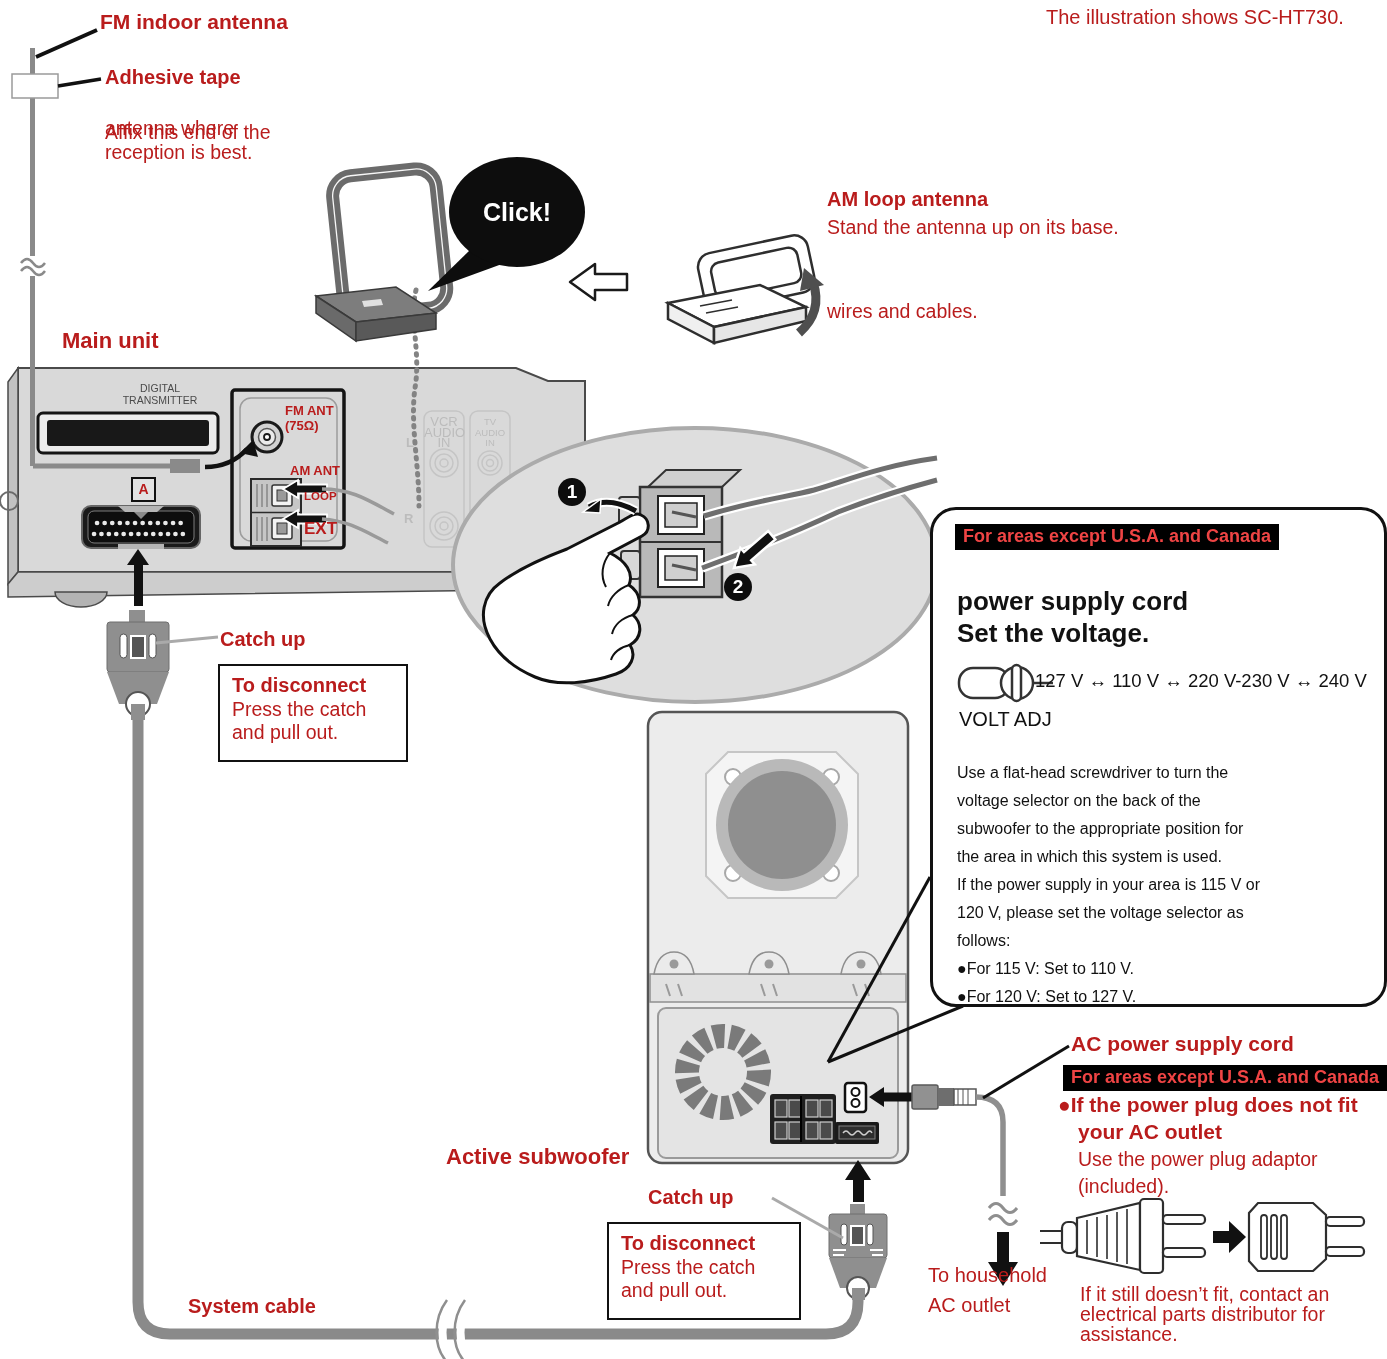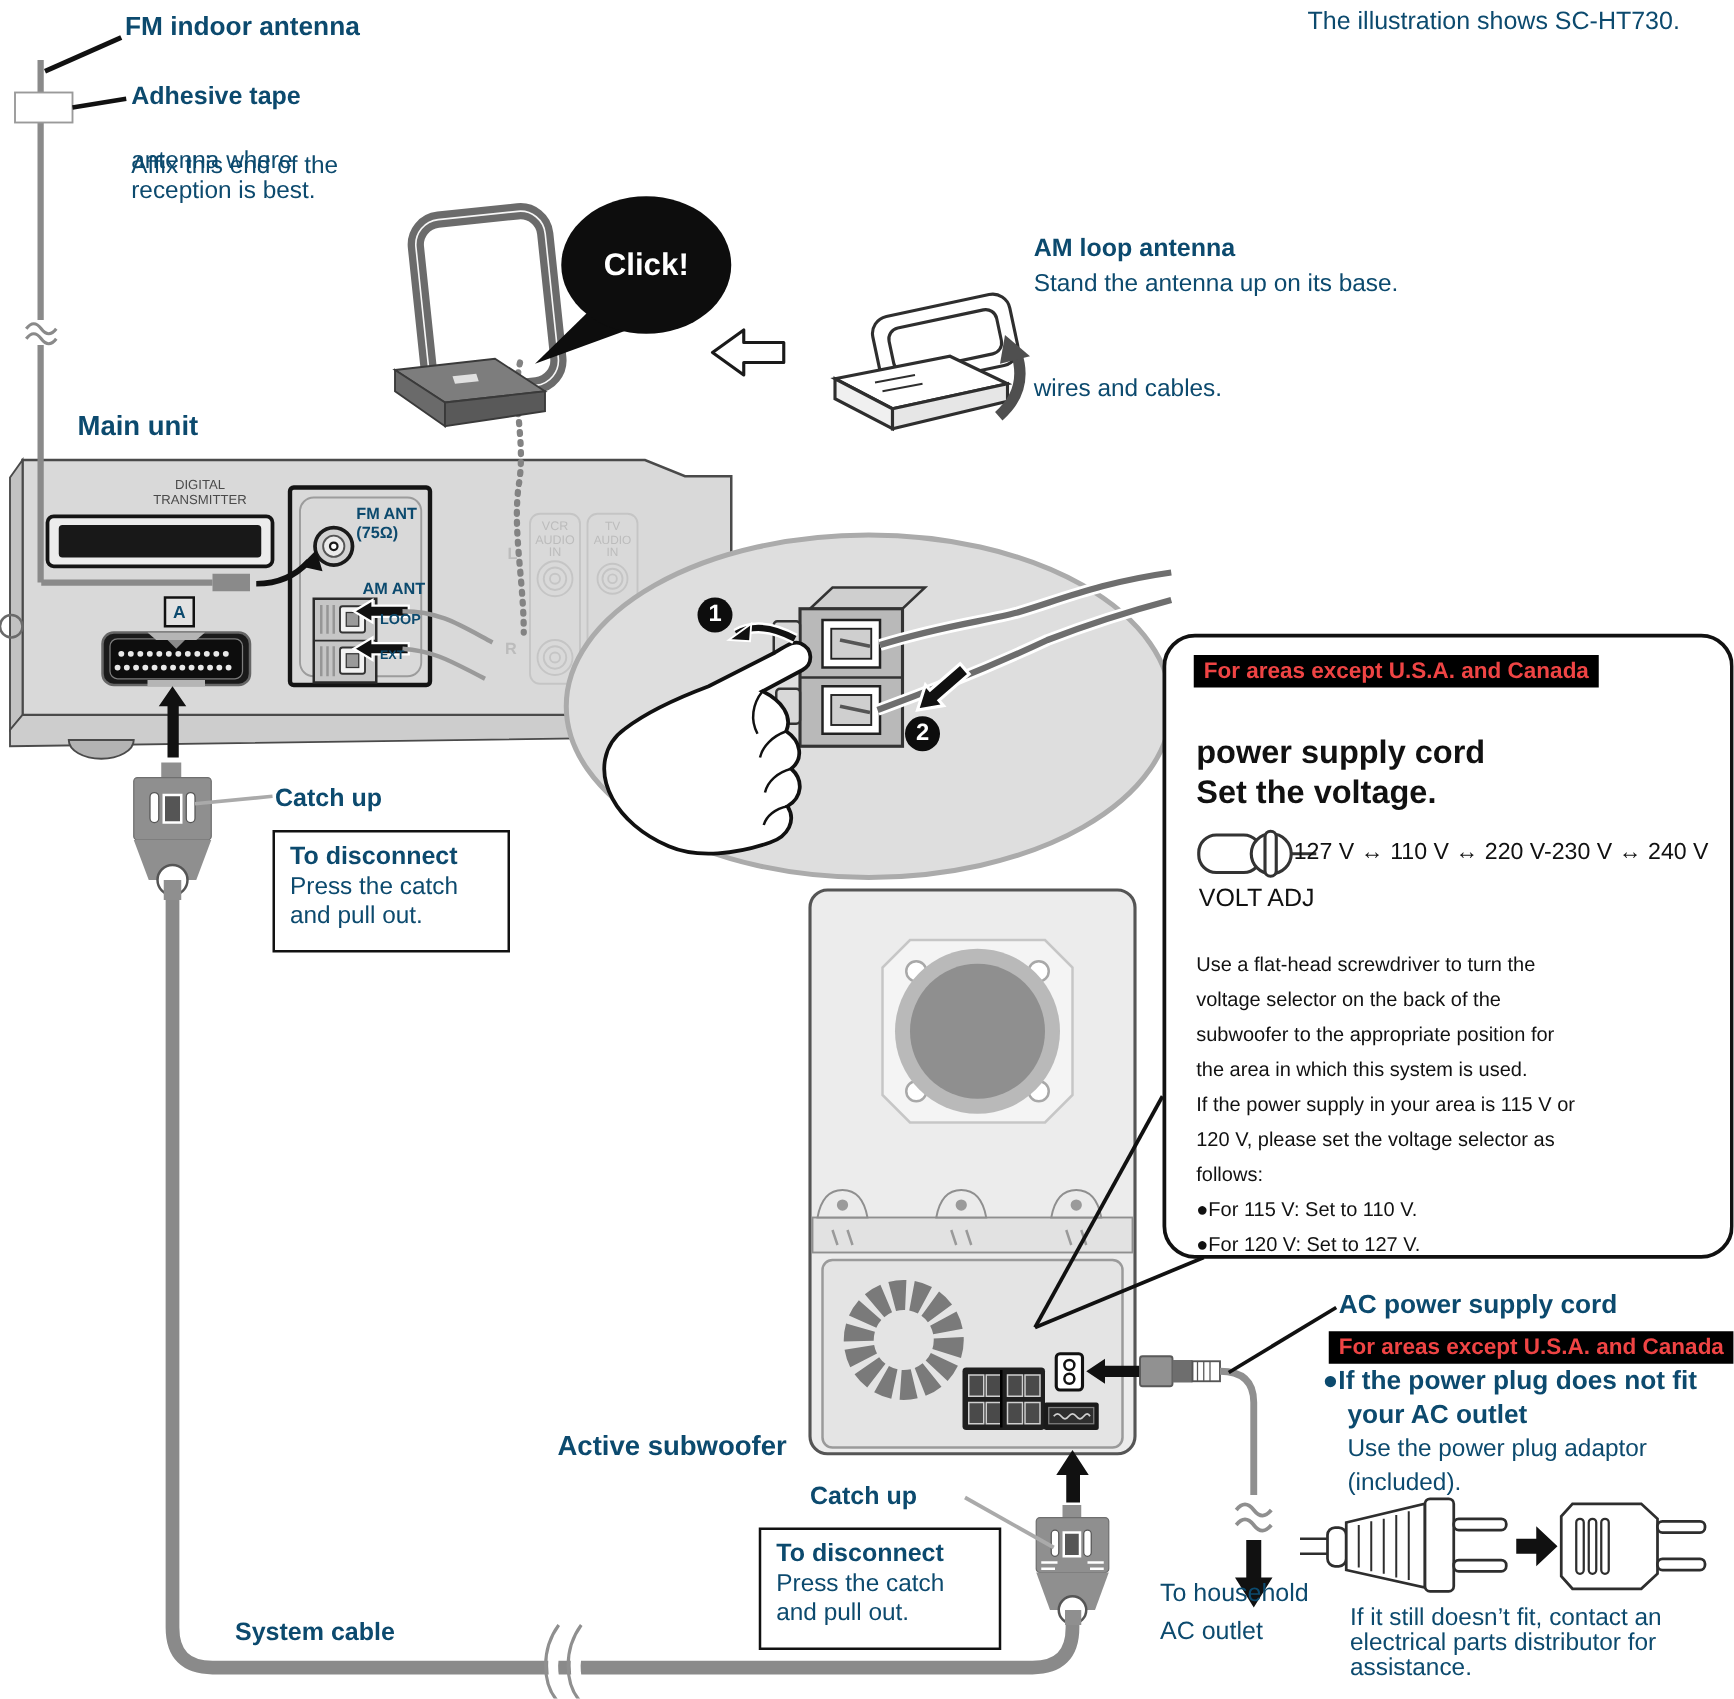--- a/index.html
+++ b/index.html
@@ -1,19 +1,19 @@
 <!DOCTYPE html>
 <html><head>
 <meta charset="utf-8">
 <style>
   html,body{margin:0;padding:0;background:#fff;}
   #page{position:relative;width:1387px;height:1359px;background:#fff;overflow:hidden;
         font-family:"Liberation Sans",sans-serif;color:#111;}
   #art{position:absolute;left:0;top:0;z-index:1;}
-  .t{position:absolute;z-index:2;font-size:19.5px;line-height:1.18;color:#0c4a6e;white-space:nowrap;}
+  .t{position:absolute;z-index:2;font-size:19.5px;line-height:1.18;color:#b91c1c;white-space:nowrap;}
   .b{font-weight:bold;}
   .w{color:#fff;}
   .tag{position:absolute;z-index:2;background:#000;color:#ef4444;font-weight:bold;font-size:18px;
        padding:2px 8px 3px 8px;white-space:nowrap;}
   .obox{position:absolute;z-index:2;background:#fff;border:2.5px solid #111;padding:8px 12px;}
   .step{position:absolute;z-index:3;width:28px;height:28px;border-radius:50%;background:#0d0d0d;
         color:#fff;font-weight:bold;font-size:19px;display:flex;align-items:center;justify-content:center;}
   .vbox{position:absolute;z-index:2;left:930px;top:507px;width:451px;height:494px;
         background:#fff;border:3px solid #111;border-radius:26px;}
   .vbox .abs{position:absolute;white-space:nowrap;}
@@ -312,22 +312,22 @@
 <div class="t b" style="left:62px;top:328px;font-size:22px;">Main unit</div>
 <div class="t ctr" style="left:94px;top:383px;width:132px;font-size:10.5px;line-height:11.5px;color:#4a4a4a;">
   <div>DIGITAL</div>
   <div>TRANSMITTER</div>
 </div>
 <div class="t b ctr" style="left:131px;top:477px;width:21px;height:21px;line-height:21px;font-size:14px;border:2px solid #111;background:#e2e2e2;">A</div>
 <div class="t b" style="left:285px;top:403px;font-size:13px;">FM ANT</div>
 <div class="t b" style="left:285px;top:418px;font-size:13px;">(75Ω)</div>
 <div class="t b" style="left:290px;top:463px;font-size:13px;">AM ANT</div>
 <div class="t b" style="left:304px;top:490px;font-size:11.5px;">LOOP</div>
-<div class="t b" style="left:304px;top:519px;font-size:10px;">EXT</div>
-<div class="t ctr faint" style="left:424px;top:417px;width:40px;font-size:10px;line-height:10.5px;">
+<div class="t b" style="left:304px;top:519px;font-size:17px;">EXT</div>
+<div class="t ctr faint" style="left:424px;top:417px;width:40px;font-size:13px;line-height:10.5px;">
   <div>VCR</div>
   <div>AUDIO</div>
   <div>IN</div>
 </div>
 <div class="t ctr faint" style="left:470px;top:417px;width:40px;font-size:9.5px;line-height:10.5px;">
   <div>TV</div>
   <div>AUDIO</div>
   <div>IN</div>
 </div>
 <div class="t b faint" style="left:406px;top:435px;font-size:13px;">L</div>

